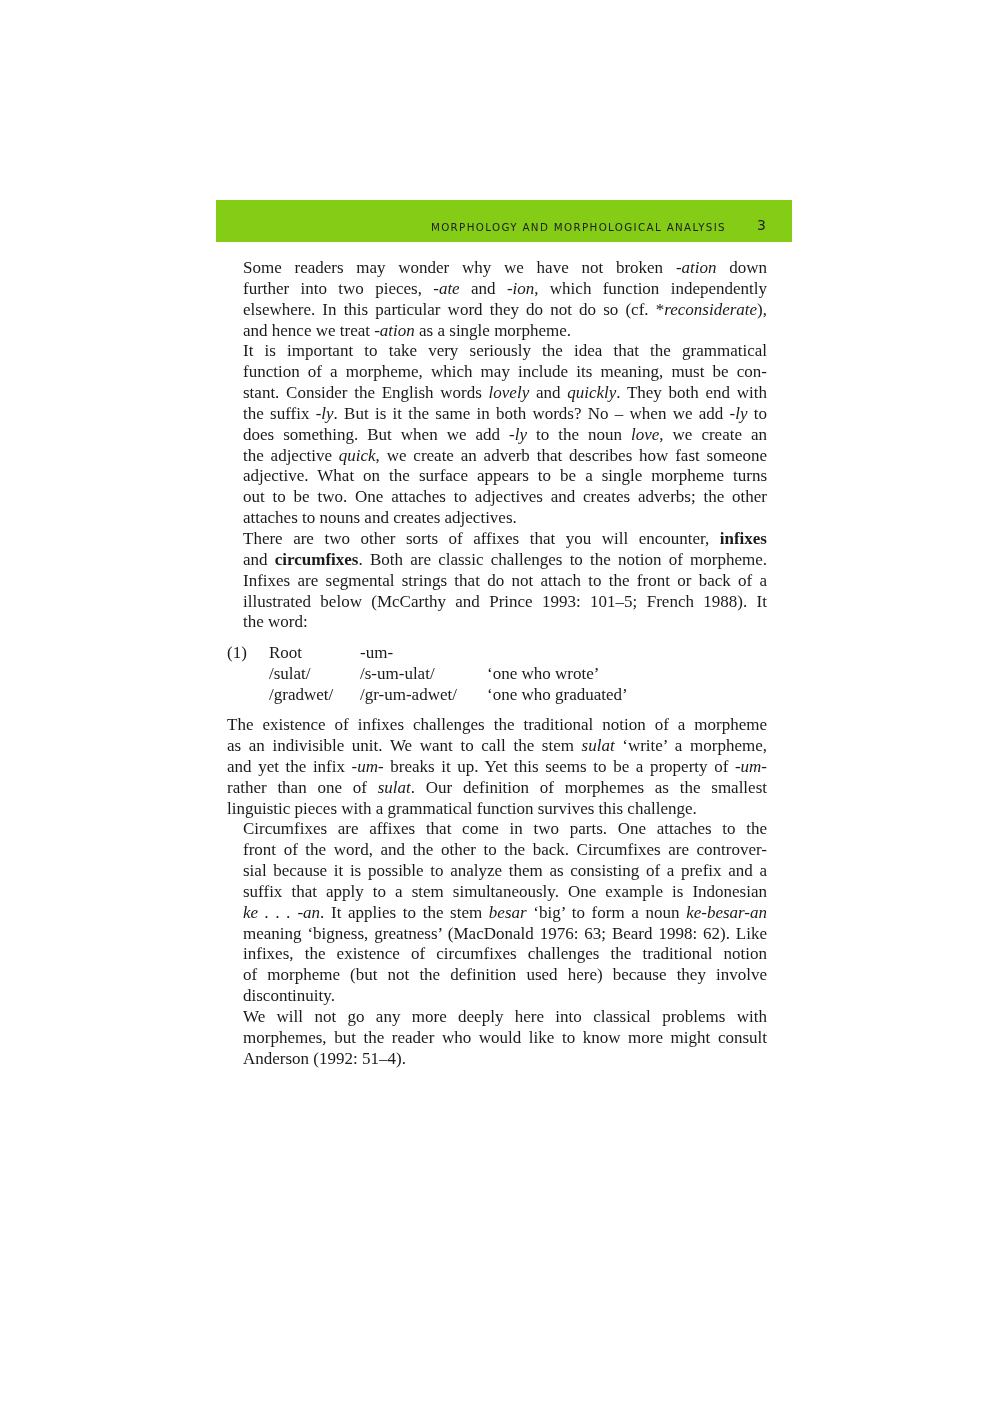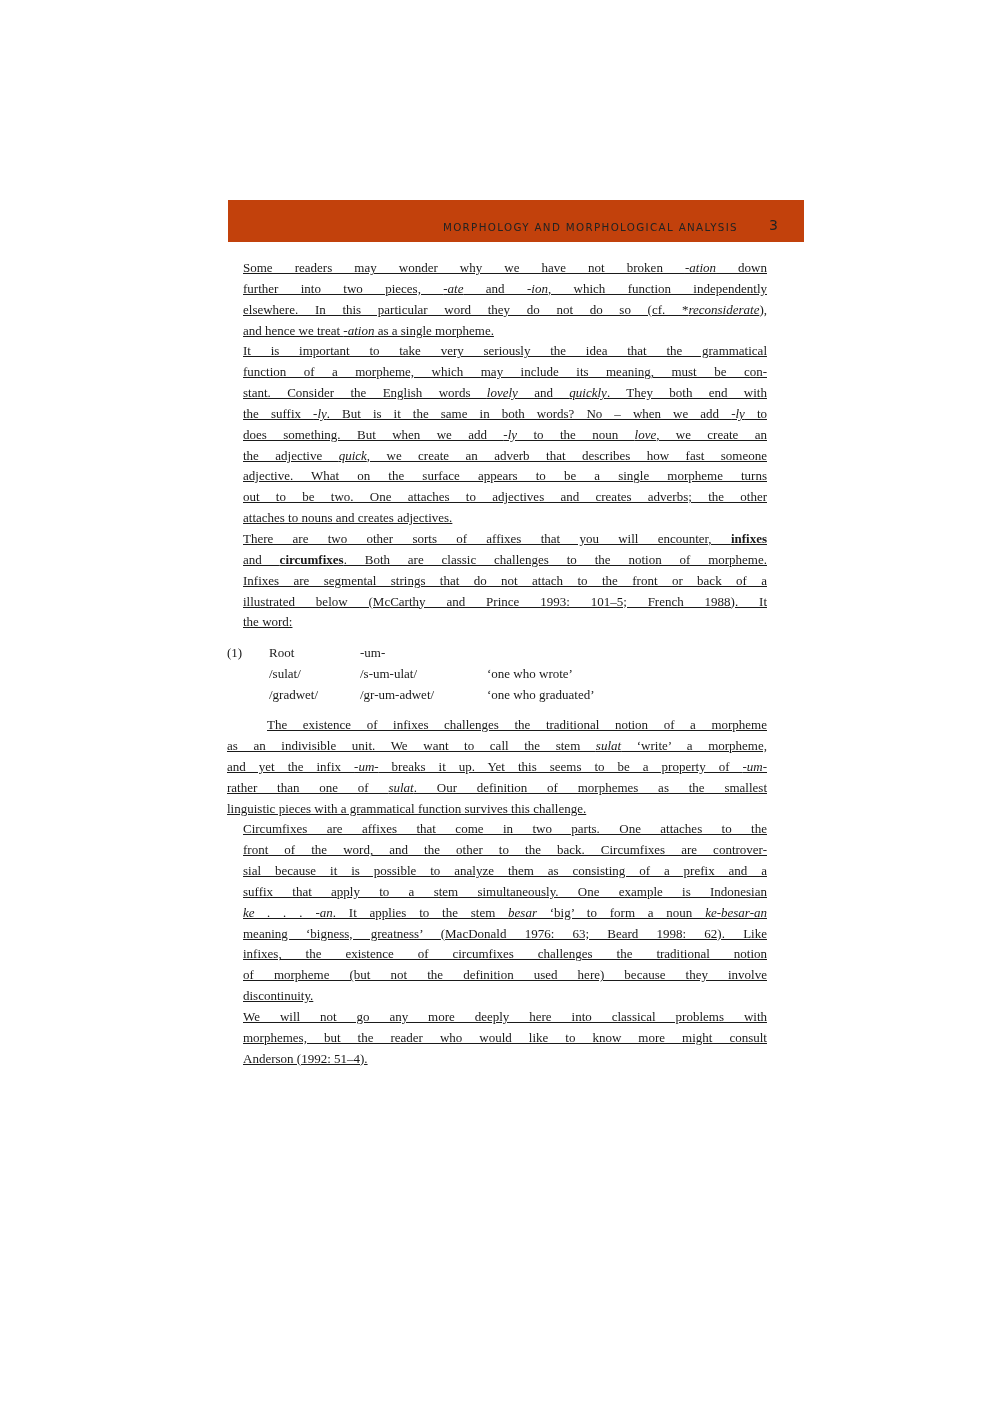--- a/index.html
+++ b/index.html
@@ -10,25 +10,25 @@
     body {
       width: 992px;
       height: 1403px;
       position: relative;
       overflow: hidden;
       font-family: "Liberation Serif", "DejaVu Serif", serif;
       color: #1a1a1a;
     }
     .running-head {
       position: absolute;
-      left: 228px;
+      left: 216px;
       top: 200px;
       width: 576px;
       height: 42px;
-      background: #c2410c;
+      background: #84cc16;
     }
     .running-head .title {
       position: absolute;
       right: 66px;
       top: 21px;
       font-family: "DejaVu Sans", "Liberation Sans", sans-serif;
       font-size: 10.3px;
       letter-spacing: 1.35px;
       color: #222;
     }
@@ -38,41 +38,40 @@
       top: 17px;
       font-family: "DejaVu Sans", "Liberation Sans", sans-serif;
       font-size: 14px;
       color: #222;
     }
     .text-block {
       position: absolute;
       left: 227px;
       top: 258px;
       width: 540px;
-      font-size: 13px;
+      font-size: 17px;
       line-height: 20.85px;
-      text-decoration: underline;
     }
     .para {
       margin: 0;
       text-align: justify;
       text-indent: 16px;
       hyphens: manual;
     }
     .para.no-indent { text-indent: 0; }
     .para .line {
       display: block;
       text-align: justify;
       text-align-last: justify;
     }
     .para .line.last {
       text-align-last: left;
     }
     .para .line.first { text-indent: 16px; }
-    .para.no-indent .line.first { text-indent: 0; margin-left: 40px; }
+    .para.no-indent .line.first { text-indent: 0; }
     i { font-style: italic; }
     b { font-weight: bold; }
 
     .example {
       margin: 10px 0 9px 0;
       position: relative;
       height: 63px;
     }
     .example .num {
       position: absolute;

